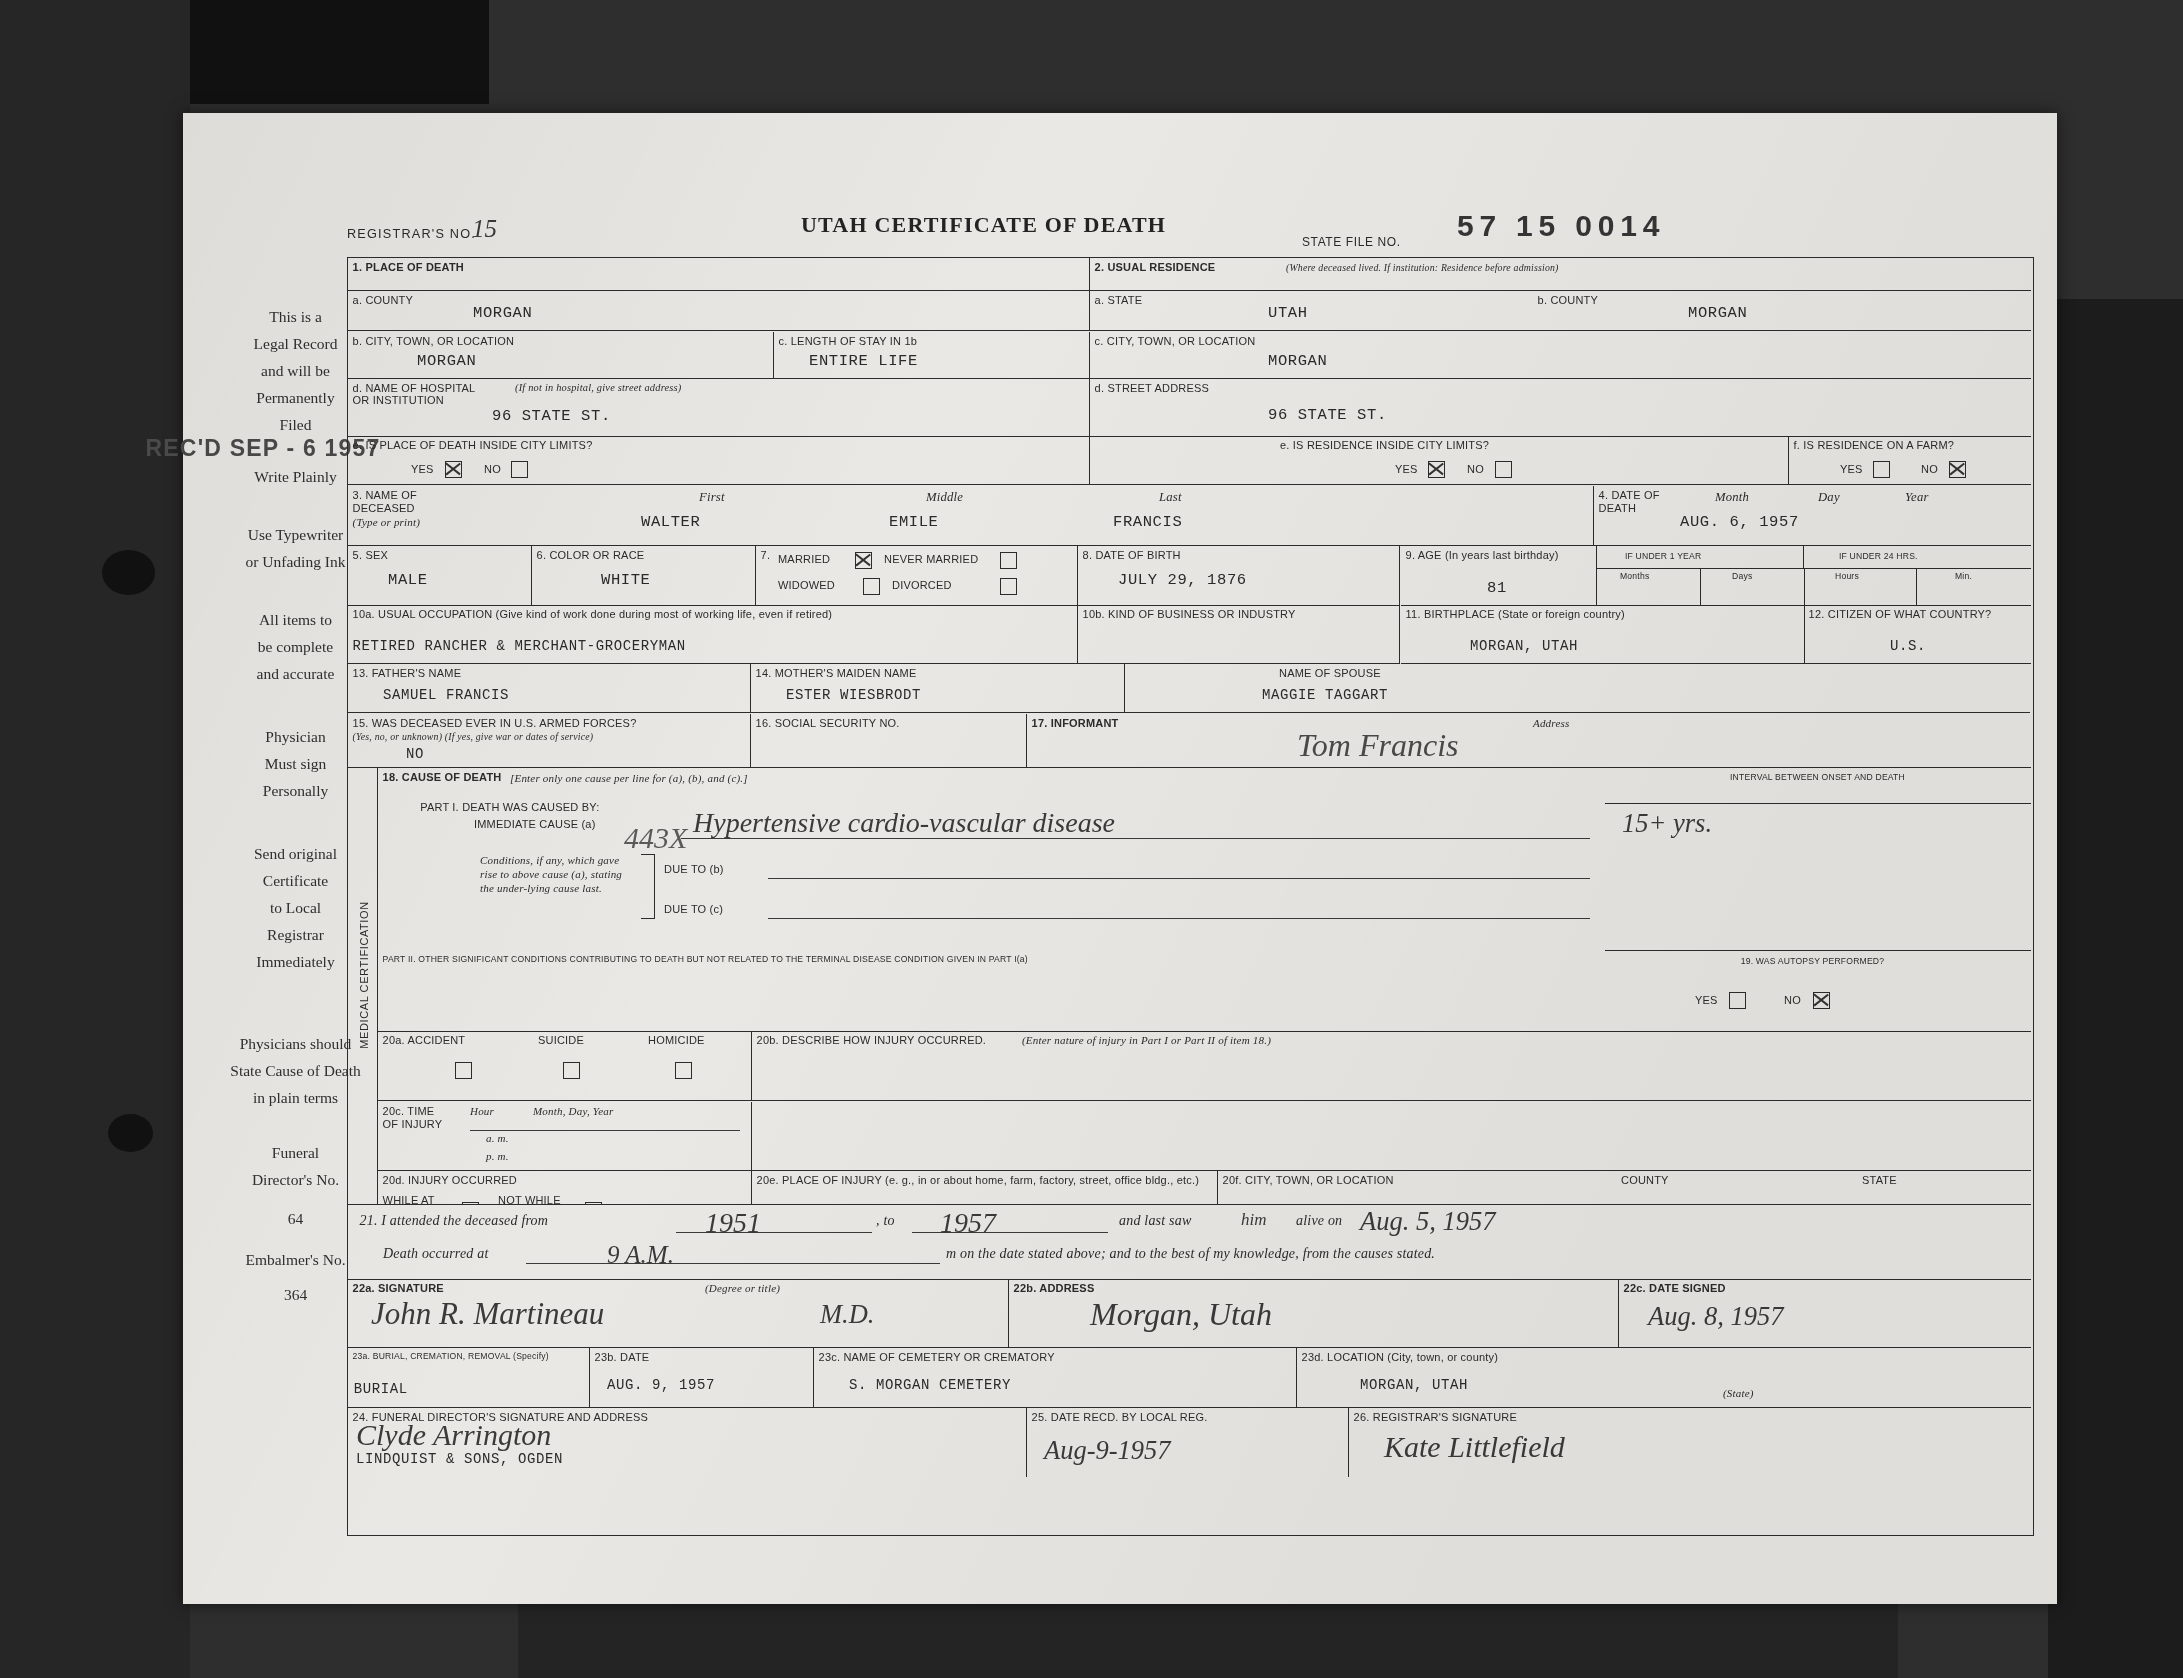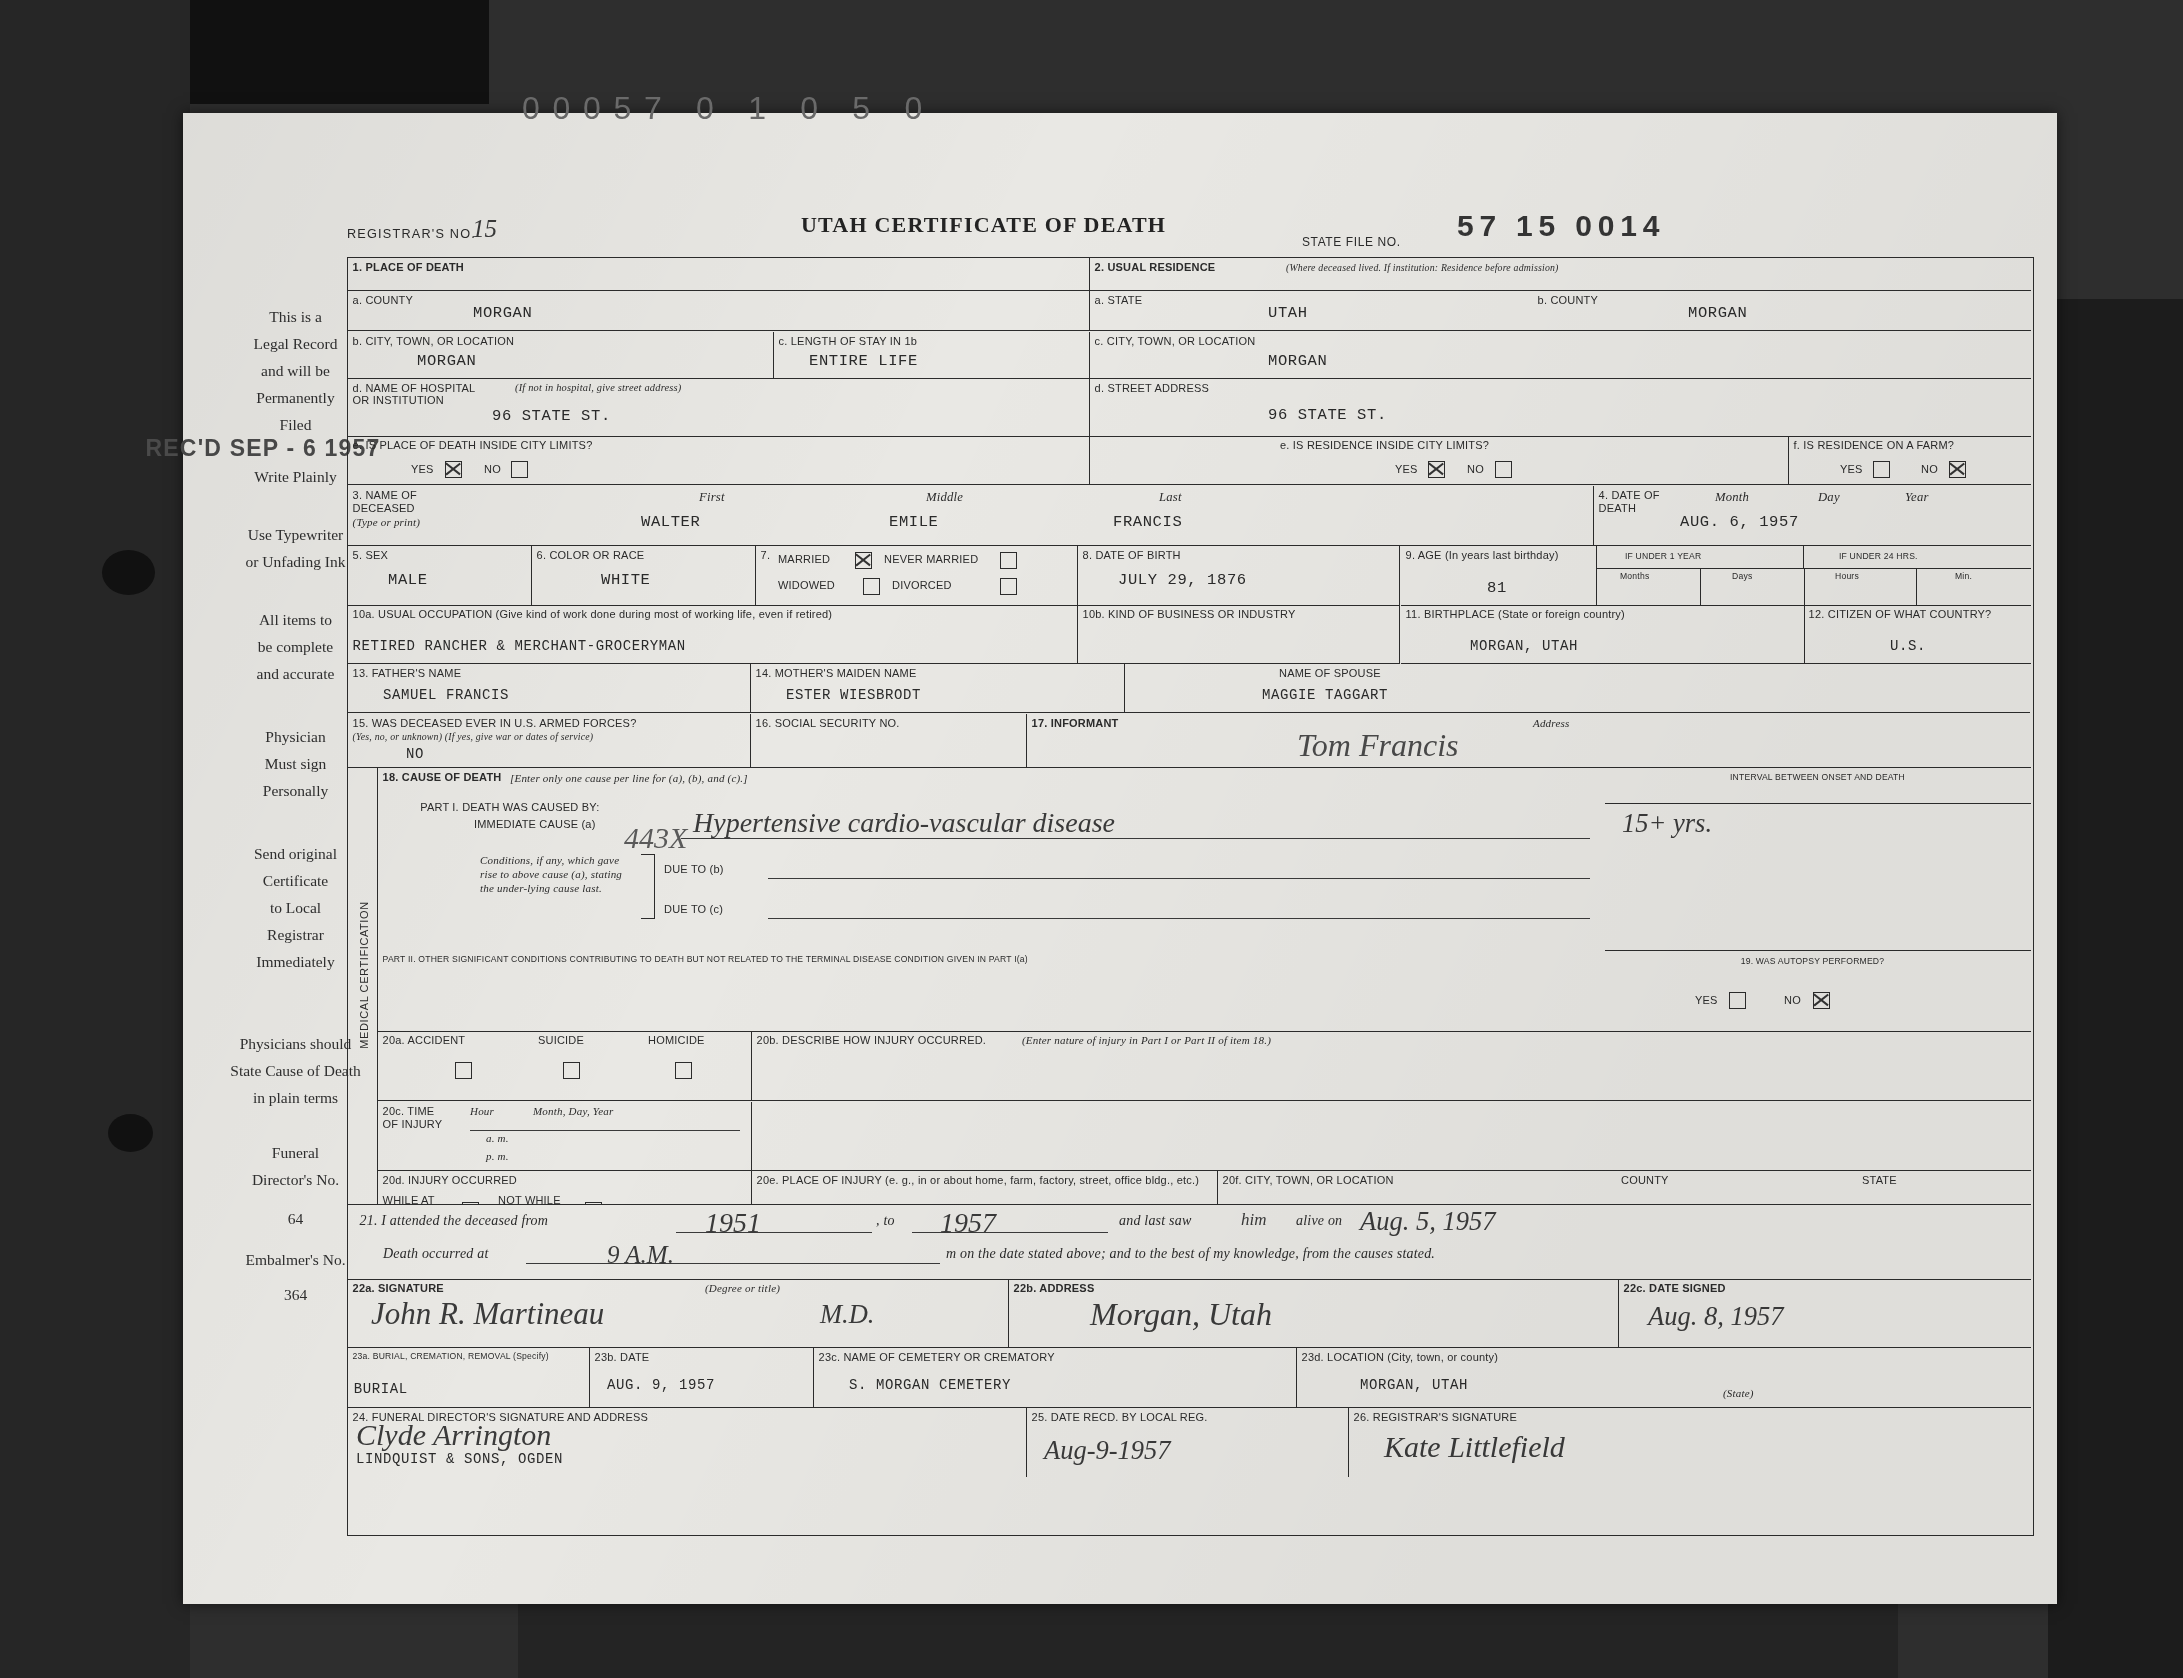--- a/index.html
+++ b/index.html
@@ -53,21 +53,20 @@
   <div class="blotch" style="left:144px;top:0;width:345px;height:104px;background:#111;"></div>
   <div class="blotch" style="left:0;top:0;width:190px;height:1678px;background:#262626;"></div>
   <div class="blotch" style="left:2048px;top:299px;width:136px;height:1379px;background:#1c1c1c;"></div>
   <div class="blotch" style="left:518px;top:1599px;width:1380px;height:79px;background:#242424;"></div>
 
   <div id="paper">
 
     <div class="hole" style="left:-81px;top:437px;"></div>
     <div class="hole" style="left:-75px;top:1001px;width:45px;height:38px;"></div>
 
-    <div id="topnum">00057 0 1 0 5 0</div>
 
     <div id="hdr">
       <div class="lbl" style="position:absolute;left:0;top:28px;font-size:12.7px;letter-spacing:1.2px;">REGISTRAR'S NO.</div>
       <div class="hand" style="position:absolute;left:125px;top:16px;font-size:25px;">15</div>
       <div style="position:absolute;left:454px;top:12.7px;font-family:'Liberation Serif',serif;font-weight:bold;font-size:22px;letter-spacing:1.2px;color:#232323;">UTAH CERTIFICATE OF DEATH</div>
       <div class="lbl" style="position:absolute;left:955px;top:36px;font-size:12px;letter-spacing:0.6px;">STATE FILE NO.</div>
       <div style="position:absolute;left:1110px;top:10.4px;font-family:'Liberation Sans',sans-serif;font-weight:bold;font-size:30px;letter-spacing:5.8px;color:#353535;">57  15    0014</div>
     </div>
 
     <div id="recd">REC'D SEP - 6 1957</div>

